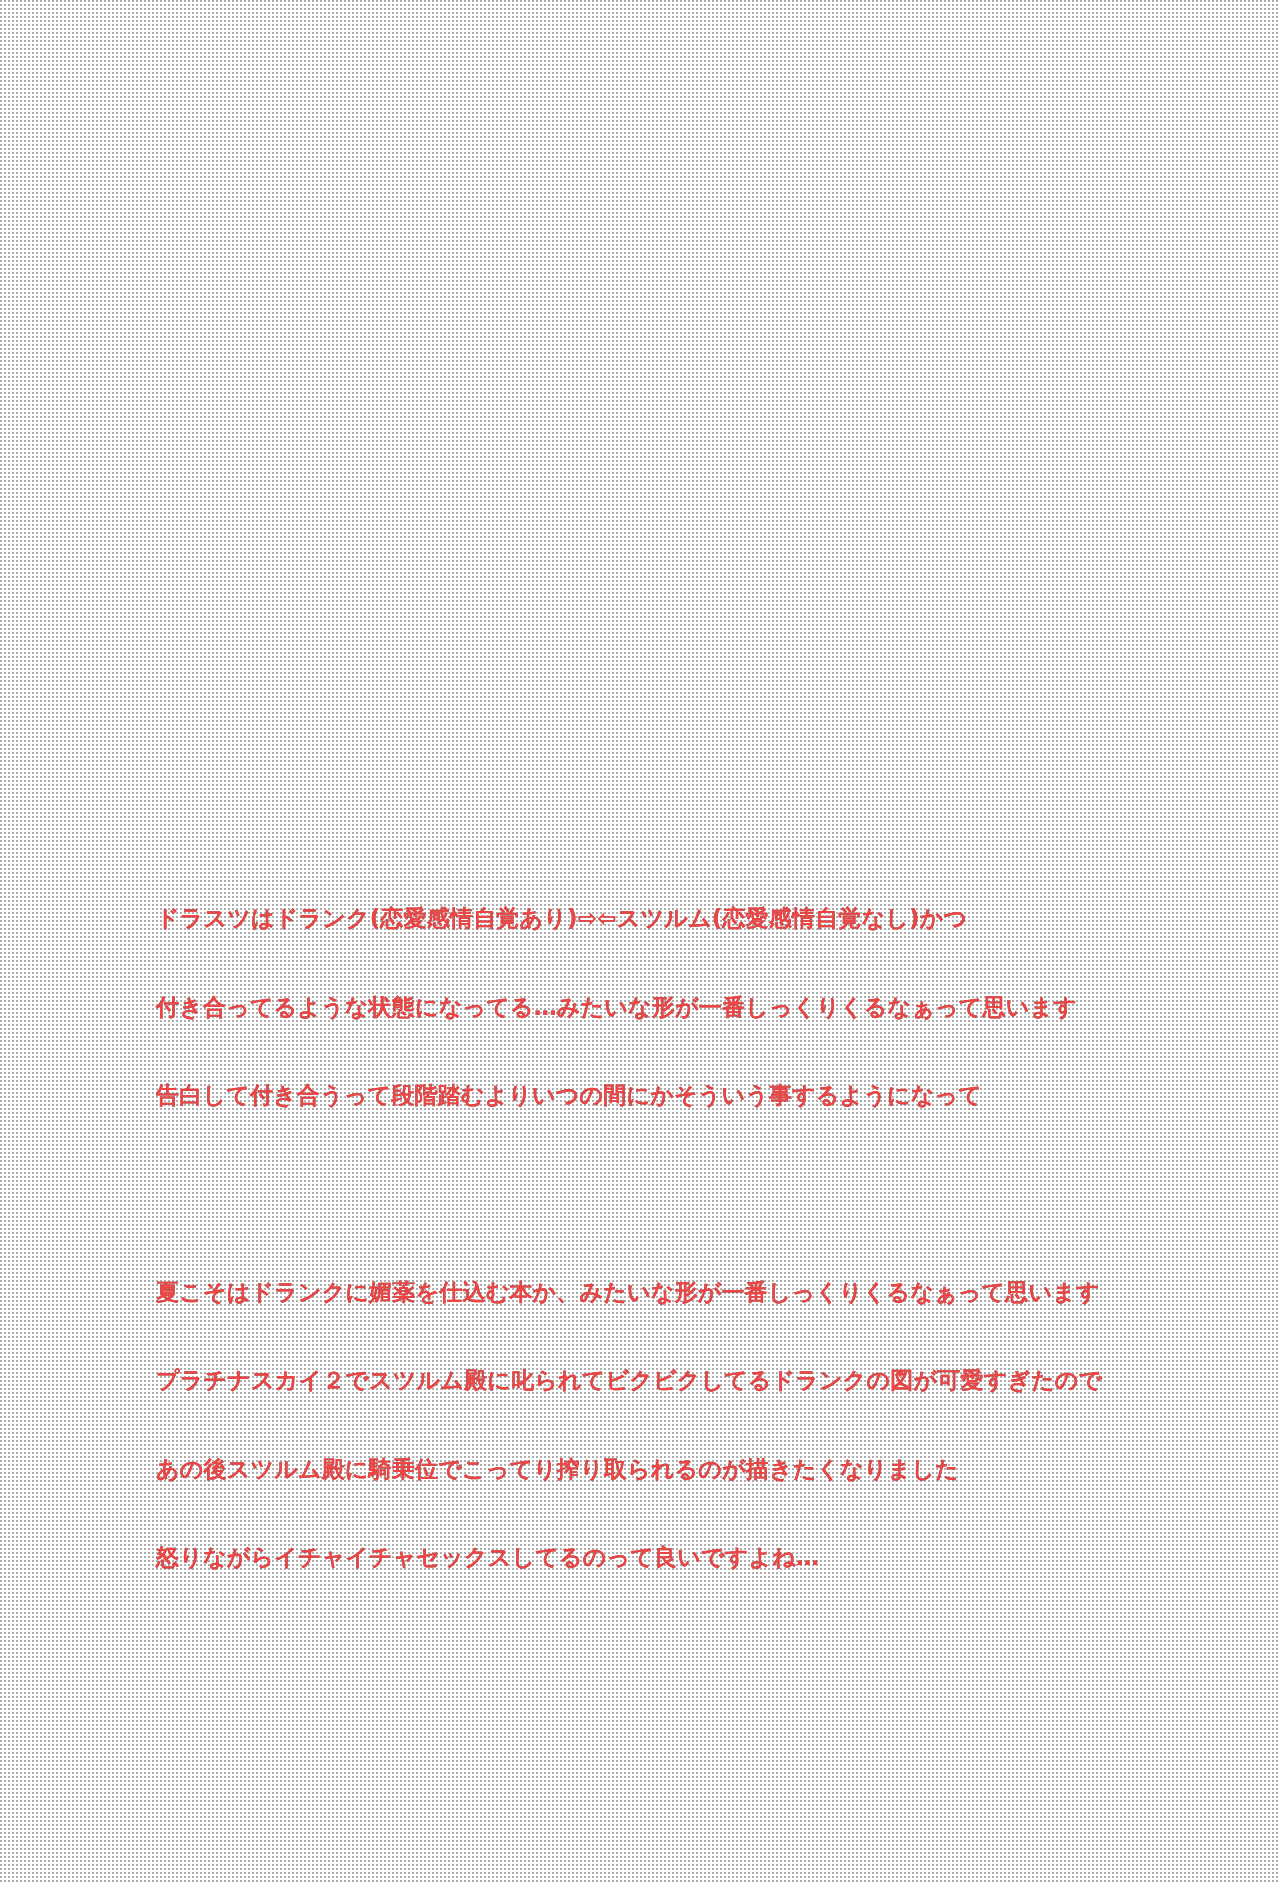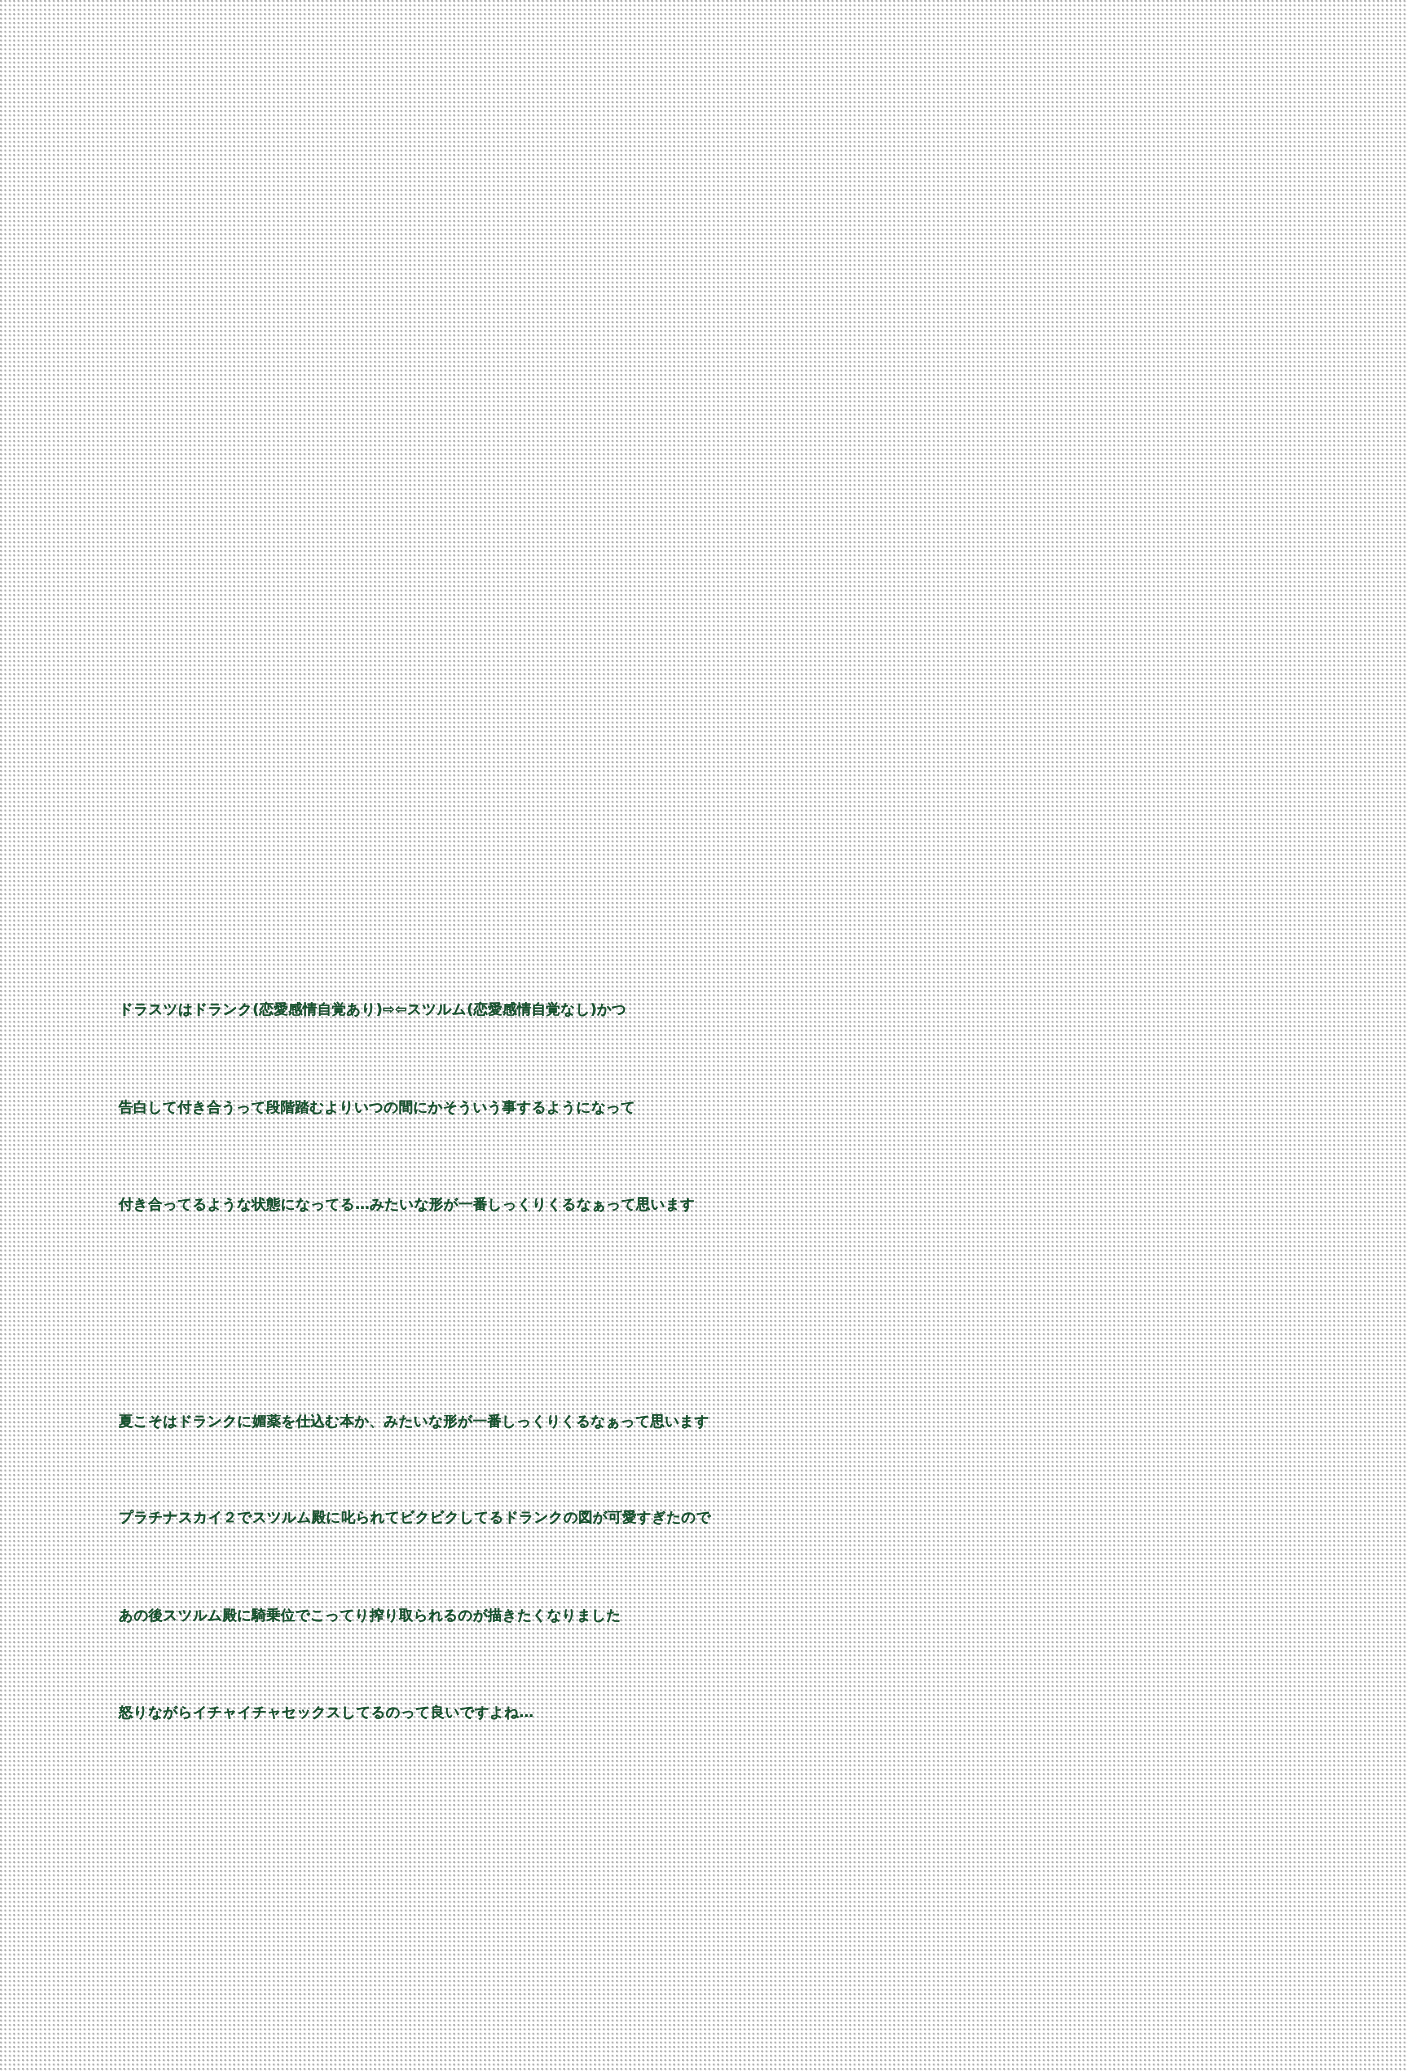--- a/index.html
+++ b/index.html
@@ -26,45 +26,46 @@
   }
 
   .content {
     position: absolute;
     left: 108px;
     top: 845px;
     width: 1090px;
   }
 
   .block {
-    color: #14532d;
+    color: #ef4444;
     font-weight: bold;
-    font-size: 13px;
+    font-size: 23px;
     line-height: 29.5px;
     letter-spacing: 0.2px;
     white-space: pre-wrap;
     text-shadow: 0 0 0.4px rgba(0,0,0,0.55);
+    margin-left: 48px;
   }
 
   .block.para-1 { margin-top: 0; }
   .block.para-2 { margin-top: 49px; }
 
   .line { display: block; }
 </style>
 </head>
 <body>
 
 <div class="page"></div>
 
 <div class="content">
 
   <div class="block para-1">
     <span class="line">ドラスツはドランク(恋愛感情自覚あり)⇨⇦スツルム(恋愛感情自覚なし)かつ</span>
+    <span class="line">付き合ってるような状態になってる…みたいな形が一番しっくりくるなぁって思います</span>
     <span class="line">告白して付き合うって段階踏むよりいつの間にかそういう事するようになって</span>
-    <span class="line">付き合ってるような状態になってる…みたいな形が一番しっくりくるなぁって思います</span>
   </div>
 
   <div class="block para-2">
     <span class="line">夏こそはドランクに媚薬を仕込む本か、みたいな形が一番しっくりくるなぁって思います</span>
     <span class="line">プラチナスカイ２でスツルム殿に叱られてビクビクしてるドランクの図が可愛すぎたので</span>
     <span class="line">あの後スツルム殿に騎乗位でこってり搾り取られるのが描きたくなりました</span>
     <span class="line">怒りながらイチャイチャセックスしてるのって良いですよね…</span>
   </div>
 
 </div>

